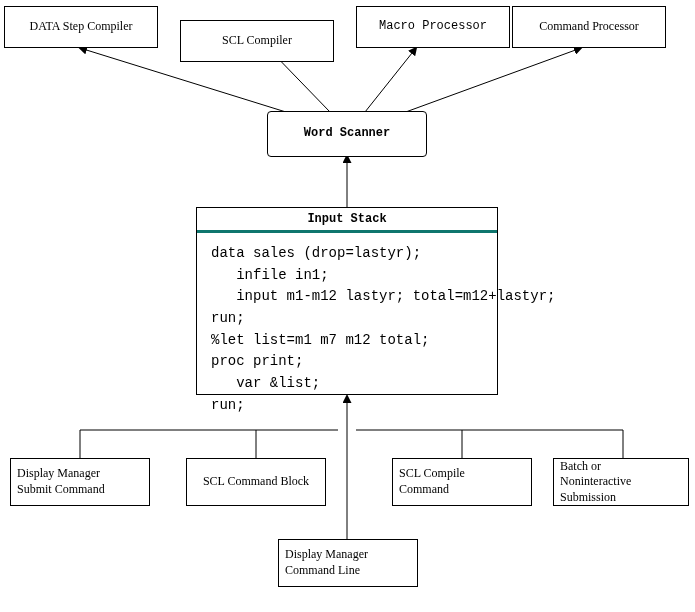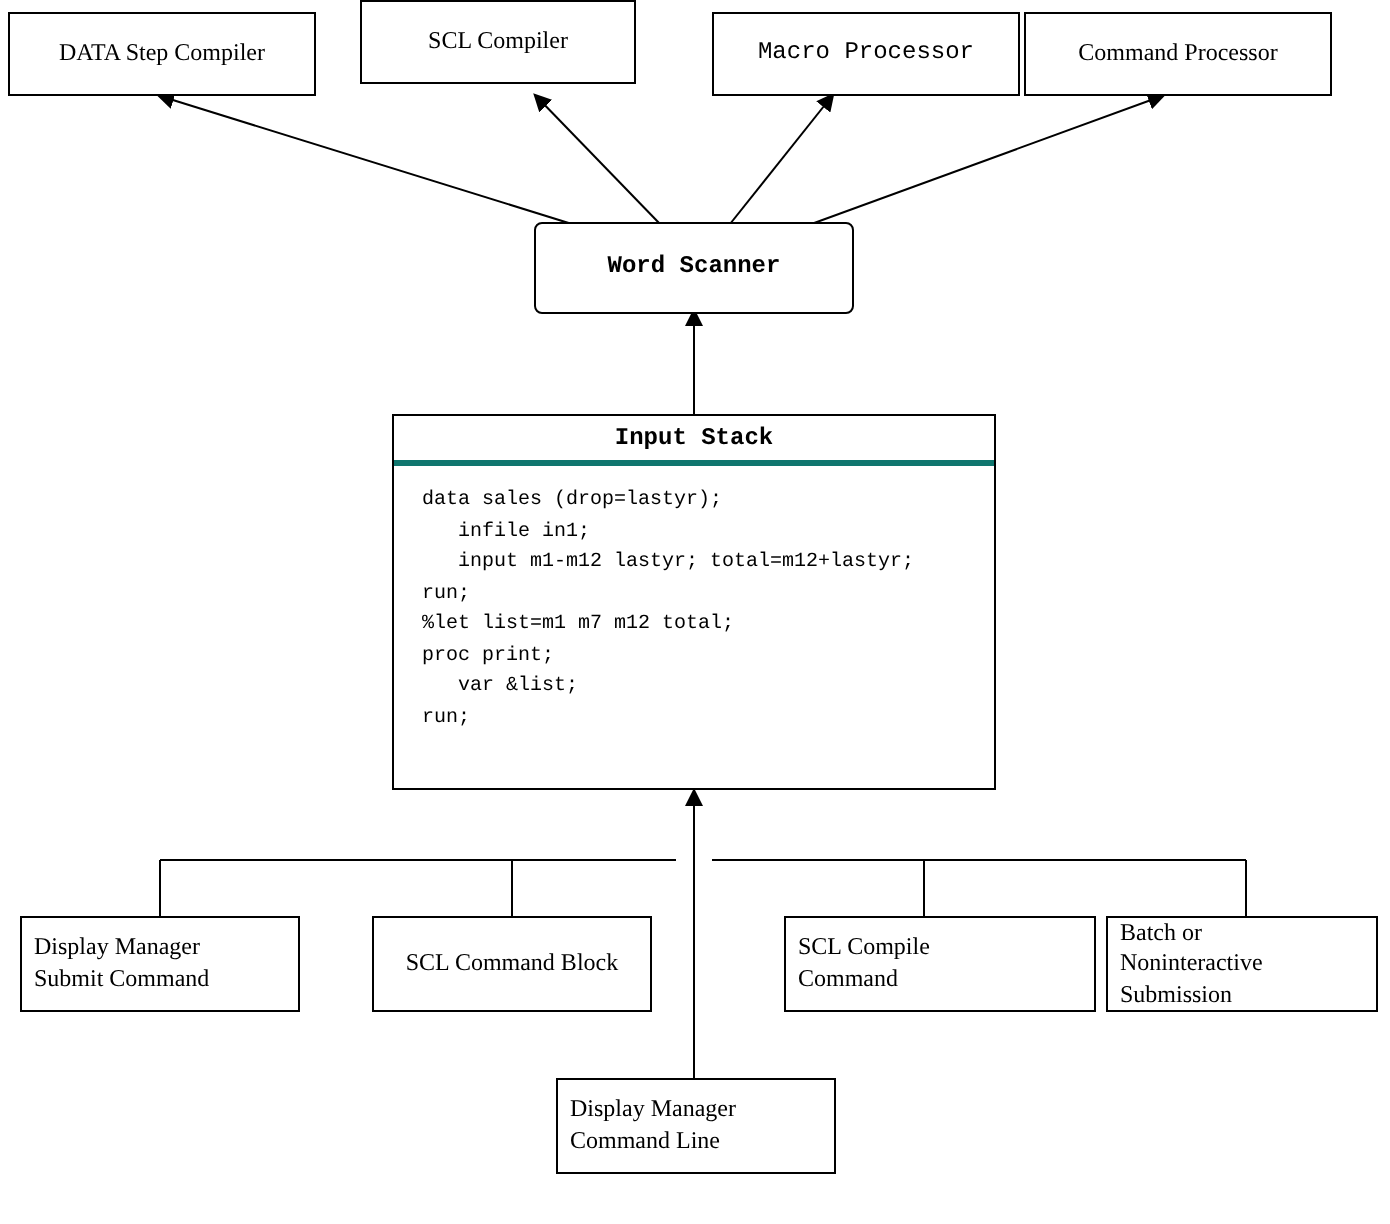--- a/index.html
+++ b/index.html
@@ -30,21 +30,21 @@
   .rounded {
     border-radius: 4px;
   }
   .mono {
     font-family: 'Courier New', Courier, monospace;
     font-weight: bold;
     font-size: 12px;
   }
   .code {
     font-family: 'Courier New', Courier, monospace;
-    font-size: 10px;
+    font-size: 14px;
     white-space: pre;
     text-align: left;
     line-height: 1.55;
   }
   .stack-title {
     border-bottom: 3px solid #0f766e;
     padding: 4px 0;
     text-align: center;
   }
   .stack-body {
@@ -81,21 +81,21 @@
   <line x1="256" y1="458" x2="256" y2="430" stroke="#000" stroke-width="1"></line>
   <line x1="462" y1="458" x2="462" y2="430" stroke="#000" stroke-width="1"></line>
   <line x1="623" y1="458" x2="623" y2="430" stroke="#000" stroke-width="1"></line>
 
   <line x1="80" y1="430" x2="338" y2="430" stroke="#000" stroke-width="1"></line>
   <line x1="356" y1="430" x2="623" y2="430" stroke="#000" stroke-width="1"></line>
 </svg>
 
 <div class="box" style="left:4px; top:6px; width:154px; height:42px;">DATA Step Compiler</div>
 
-<div class="box" style="left:180px; top:0; width:138px; height:42px;">SCL Compiler</div>
+<div class="box" style="left:180px; top:20px; width:154px; height:42px;">SCL Compiler</div>
 
 <div class="box" style="left:356px; top:6px; width:154px; height:42px;font-family:Liberation Mono, monospace;">Macro Processor</div>
 
 <div class="box" style="left:512px; top:6px; width:154px; height:42px;">Command Processor</div>
 
 <div class="box rounded mono" style="left:267px; top:111px; width:160px; height:46px;">Word Scanner</div>
 
 <div style="position:absolute; left:196px; top:207px; width:302px; height:188px; border:1px solid #000; background:#fff;">
   <div class="stack-title mono">Input Stack</div>
   <div class="stack-body">
@@ -108,21 +108,21 @@
    var &amp;list;
 run;</div>
   </div>
 </div>
 
 <div class="box box-left" style="left:10px; top:458px; width:140px; height:48px; white-space:pre-line;">Display Manager
 Submit Command</div>
 
 <div class="box" style="left:186px; top:458px; width:140px; height:48px;">SCL Command Block</div>
 
-<div class="box box-left" style="left:392px; top:458px; width:156px; height:48px; white-space:pre-line;">SCL Compile
+<div class="box box-left" style="left:392px; top:458px; width:140px; height:48px; white-space:pre-line;">SCL Compile
 Command</div>
 
 <div class="box box-left" style="left:553px; top:458px; width:136px; height:48px; white-space:pre-line;">Batch or
 Noninteractive
 Submission</div>
 
 <div class="box box-left" style="left:278px; top:539px; width:140px; height:48px; white-space:pre-line;">Display Manager
 Command Line</div>
 
 </body></html>

